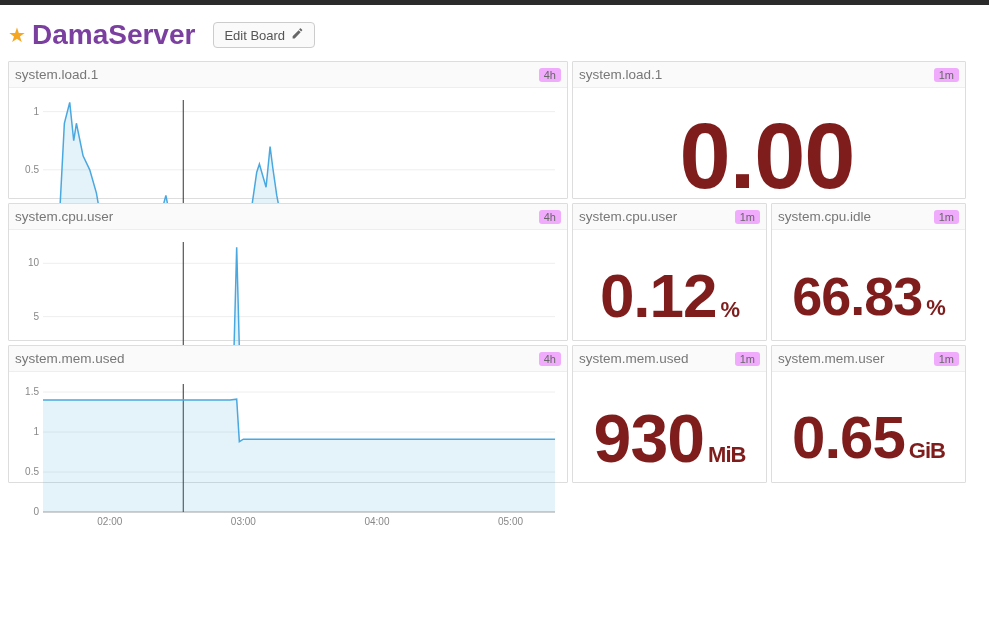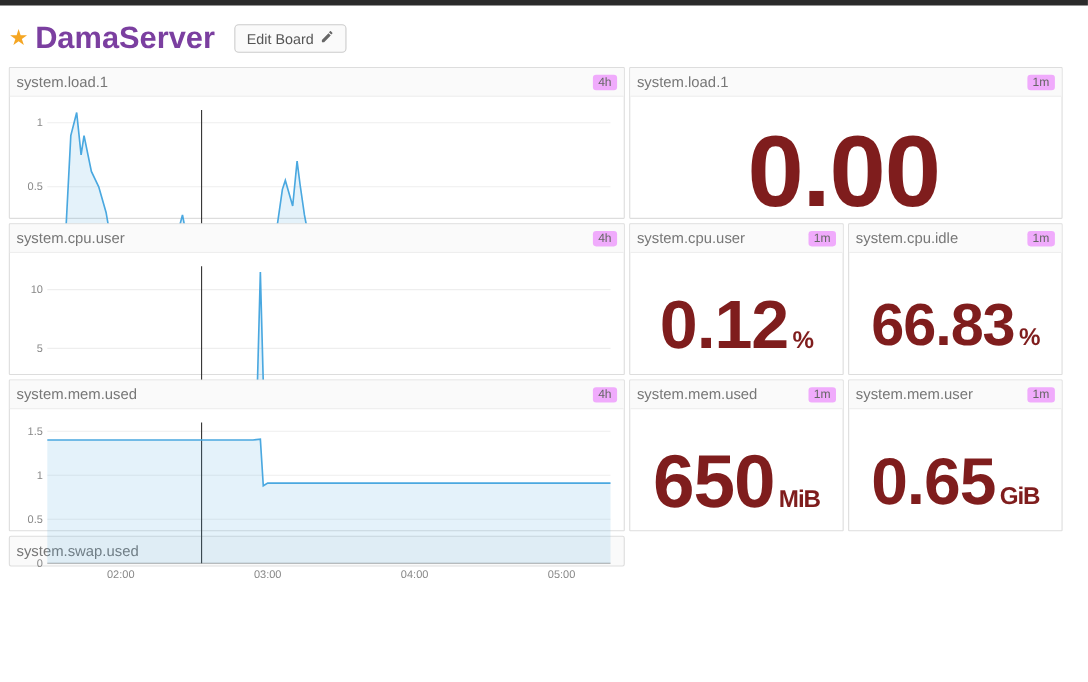--- a/index.html
+++ b/index.html
@@ -269,34 +269,31 @@
     </div>
   </div>
 
   <div class="panel value-panel">
     <div class="panel-header">
       <span>system.mem.used</span>
       <span class="tag">1m</span>
     </div>
     <div class="panel-body">
       <span class="big-value" style="font-size:68px">
-        <span>650</span><span class="unit">MiB</span>
+        <span>930</span><span class="unit">MiB</span>
       </span>
     </div>
   </div>
 
   <div class="panel value-panel">
     <div class="panel-header">
       <span>system.mem.user</span>
       <span class="tag">1m</span>
     </div>
     <div class="panel-body">
       <span class="big-value" style="font-size:60px">
         <span>0.65</span><span class="unit">GiB</span>
       </span>
     </div>
   </div>
 
-  <div class="truncated span-full">
-    <span>system.swap.used</span>
-  </div>
 
 </div>
 
 </body></html>

